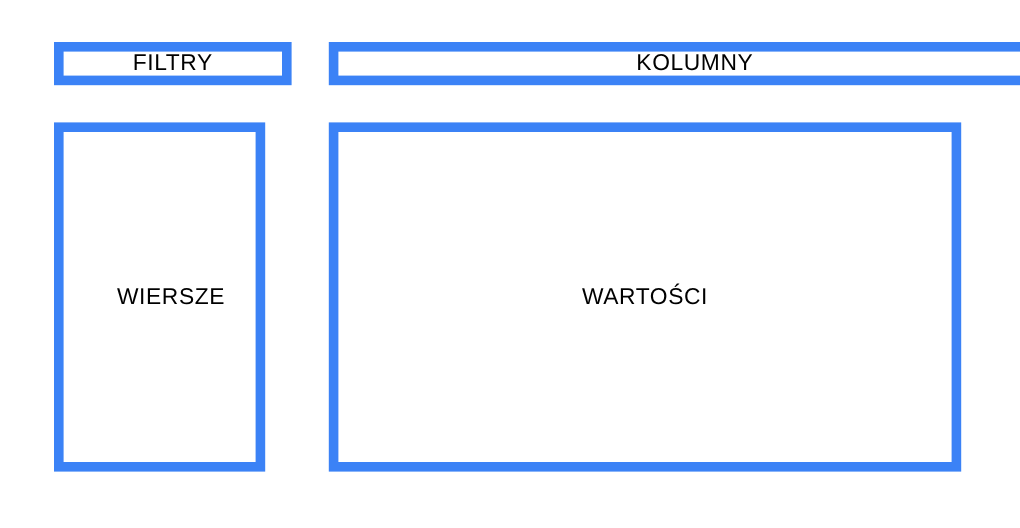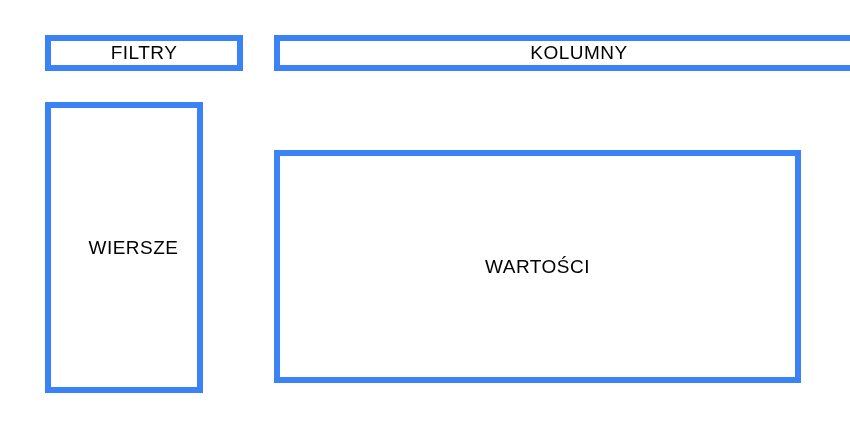--- a/index.html
+++ b/index.html
@@ -16,21 +16,21 @@
   }
   .diagram-canvas {
     position: absolute;
     left: 0;
     top: 0;
     width: 850px;
     height: 440px;
   }
   .box {
     position: absolute;
-    border: 6px solid #3b82f6;
+    border: 8px solid #3b82f6;
     background: #ffffff;
     display: flex;
     align-items: center;
     justify-content: center;
     box-sizing: border-box;
   }
   .box-label {
     color: #000000;
     font-size: 19px;
     letter-spacing: 0.5px;
@@ -45,30 +45,29 @@
   }
   .box-columns {
     left: 274px;
     top: 35px;
     width: 610px;
     height: 36px;
   }
   .box-rows {
     left: 45px;
     top: 102px;
-    width: 158px;
+    width: 176px;
     height: 291px;
     padding-left: 19px;
   }
   .box-values {
     left: 274px;
     top: 102px;
     width: 527px;
-    height: 233px;
-    margin-top: 48px;
+    height: 291px;
   }
 </style>
 </head>
 <body>
 
 <div class="diagram-canvas">
 
   <div class="box box-filters">
     <span class="box-label">FILTRY</span>
   </div>

